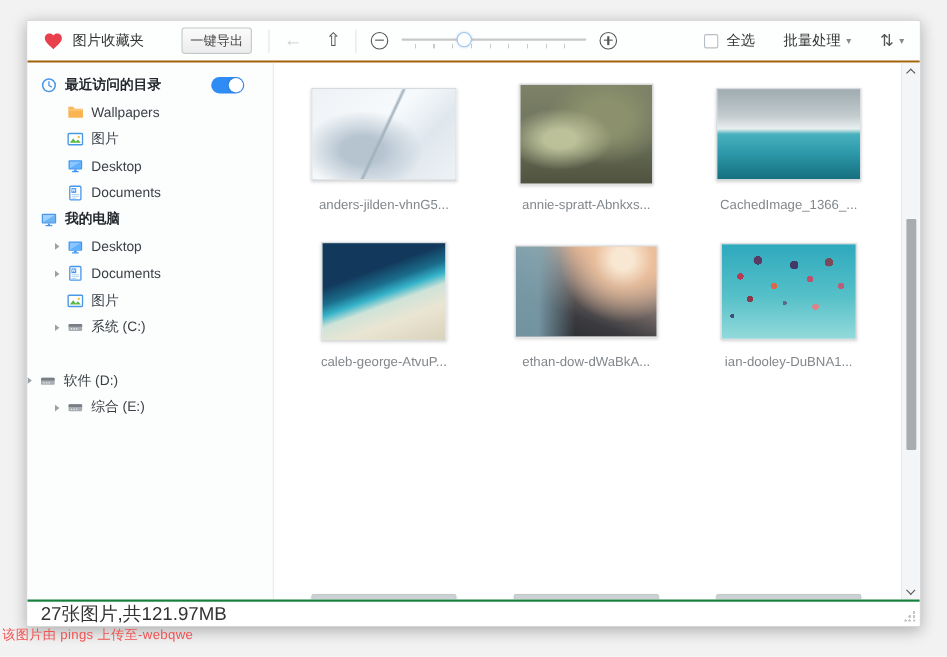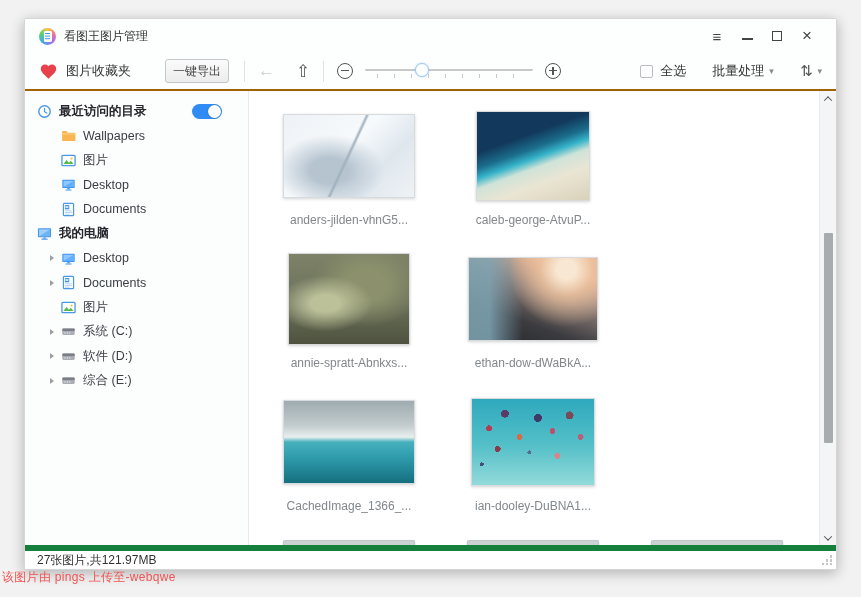--- a/index.html
+++ b/index.html
@@ -75,21 +75,21 @@
   .sicon { width:15px; height:15px; margin-right:7px; flex:none; }
   .sicon svg { width:15px; height:15px; display:block; }
   .toggle { margin-left:auto; margin-right:26px; width:30px; height:15px; border-radius:8px;
     background:#2f8cf5; position:relative; display:none; flex:none; }
   .toggle.on { display:block; }
   .toggle .knob { position:absolute; right:1px; top:1px; width:13px; height:13px; border-radius:50%;
     background:#fff; box-shadow:0 0 2px rgba(0,0,0,.25); }
 
   .content { flex:1; position:relative; background:#fff; overflow:hidden; }
   .grid { position:absolute; left:0; top:0; right:17px; bottom:0;
-    display:flex; flex-wrap:wrap; align-content:flex-start; padding:14px 0 0 8px;flex-direction:column; }
+    display:flex; flex-wrap:wrap; align-content:flex-start; padding:14px 0 0 8px; }
   .cell { width:184px; height:143px; display:flex; flex-direction:column; align-items:center; }
   .thumb-wrap { height:102px; display:flex; align-items:center; justify-content:center; }
   .thumb { border:1px solid #d8dbdd; box-shadow:0 1px 3px rgba(0,0,0,.18); background:#eee; }
   .fname { margin-top:6px; font-size:12px; color:#82878c; max-width:170px; white-space:nowrap; overflow:hidden; }
 
   
   .t-snow { background:
     linear-gradient(115deg,transparent 48%,#9fb0bd 49.6%,transparent 51%),
     radial-gradient(ellipse at 35% 68%,#b6c4d0 0 16%,rgba(182,196,208,0) 46%),
     linear-gradient(135deg,#eef2f6,#f7fafc 45%,#dfe7ee 70%,#eef2f5); }
@@ -137,55 +137,40 @@
   
   .scrollbar { position:absolute; right:0; top:0; bottom:0; width:17px; background:#f3f5f6; border-left:1px solid #e9ebec; }
   .sb-btn { position:absolute; left:0; width:16px; height:15px; display:flex; align-items:center; justify-content:center; }
   .sb-up { top:0; } .sb-down { bottom:0; }
   .chev { width:6px; height:6px; border-left:1.8px solid #555; border-top:1.8px solid #555; }
   .sb-up .chev { transform:rotate(45deg) translate(1px,1px); }
   .sb-down .chev { transform:rotate(225deg) translate(1px,1px); }
   .sb-thumb { position:absolute; left:3.5px; width:9px; top:142px; height:210px; background:#a8acaf; border-radius:1px; }
 
   
-  .statusbar { height:24px; border-top:6px solid #15803d; background:#fff; display:flex; align-items:center;
-    padding:0 12px; font-size:12px; color:#333; position:relative; }
+  .statusbar { height:24px; border-top:2px solid #15803d; background:#fff; display:flex; align-items:center;
+    padding:0 12px; font-size:17px; color:#333; position:relative; }
   .grip { position:absolute; right:4px; bottom:4px; width:10px; height:10px;
     background:
       radial-gradient(circle 1.4px at 9px 1.5px,#c6c6c6 97%,transparent),
       radial-gradient(circle 1.4px at 9px 5.5px,#c6c6c6 97%,transparent),
       radial-gradient(circle 1.4px at 5px 5.5px,#c6c6c6 97%,transparent),
       radial-gradient(circle 1.4px at 9px 9.5px,#c6c6c6 97%,transparent),
       radial-gradient(circle 1.4px at 5px 9.5px,#c6c6c6 97%,transparent),
       radial-gradient(circle 1.4px at 1px 9.5px,#c6c6c6 97%,transparent); }
 
   
   .watermark { position:absolute; left:2px; top:569px; font-size:12px; color:#f15353; letter-spacing:.3px; }
 </style>
 </head>
 <body>
 
 <div class="stage">
   <div class="window">
 
-    <div class="titlebar">
-      <span class="app-icon"></span>
-      <span class="win-title">看图王图片管理</span>
-      <span class="tb-spacer"></span>
-      <div class="win-controls">
-        <span class="wc wc-menu">≡</span>
-        <span class="wc wc-min">
-            <i></i>
-          </span>
-        <span class="wc wc-max">
-            <i></i>
-          </span>
-        <span class="wc wc-close">×</span>
-      </div>
-    </div>
 
     <div class="toolbar">
       <svg class="heart-icon" viewBox="0 0 24 22">
         <path d="M12 20.3l-1.45-1.32C5.4 14.3 2 11.2 2 7.5 2 4.4 4.42 2 7.5 2c1.74 0 3.41.81 4.5 2.09C13.09 2.81 14.76 2 16.5 2 19.58 2 22 4.4 22 7.5c0 3.7-3.4 6.8-8.55 11.5L12 20.3z" fill="#e8414b"></path>
       </svg>
       <span class="fav-label">图片收藏夹</span>
       <button class="export-btn">一键导出</button>
       <span class="vsep sep1"></span>
       <span class="back-arrow">←</span>
       <span class="home-arrow">⇧</span>
@@ -345,21 +330,21 @@
                 <path d="M1.4 6a1.2 1.2 0 0 1 1.2-1.2h10.8A1.2 1.2 0 0 1 14.6 6v1.4H1.4z" fill="#787e84"></path>
                 <circle cx="4.2" cy="9.6" r=".8" fill="#e9ebed"></circle>
                 <circle cx="6.8" cy="9.6" r=".8" fill="#e9ebed"></circle>
                 <circle cx="9.4" cy="9.6" r=".8" fill="#e9ebed"></circle>
               </svg>
             </span>
     <span class="side-label">系统 (C:)</span>
 
   </div>
 
-  <div class="side-item" style="padding-left: 25px;">
+  <div class="side-item" style=" margin-top: 24px;">
     <span class="expander on"></span>
     <span class="sicon">
               <svg viewBox="0 0 16 16">
                 <rect x="1.4" y="4.8" width="13.2" height="6.8" rx="1.2" fill="#a7adb3"></rect>
                 <path d="M1.4 6a1.2 1.2 0 0 1 1.2-1.2h10.8A1.2 1.2 0 0 1 14.6 6v1.4H1.4z" fill="#787e84"></path>
                 <circle cx="4.2" cy="9.6" r=".8" fill="#e9ebed"></circle>
                 <circle cx="6.8" cy="9.6" r=".8" fill="#e9ebed"></circle>
                 <circle cx="9.4" cy="9.6" r=".8" fill="#e9ebed"></circle>
               </svg>
             </span>

